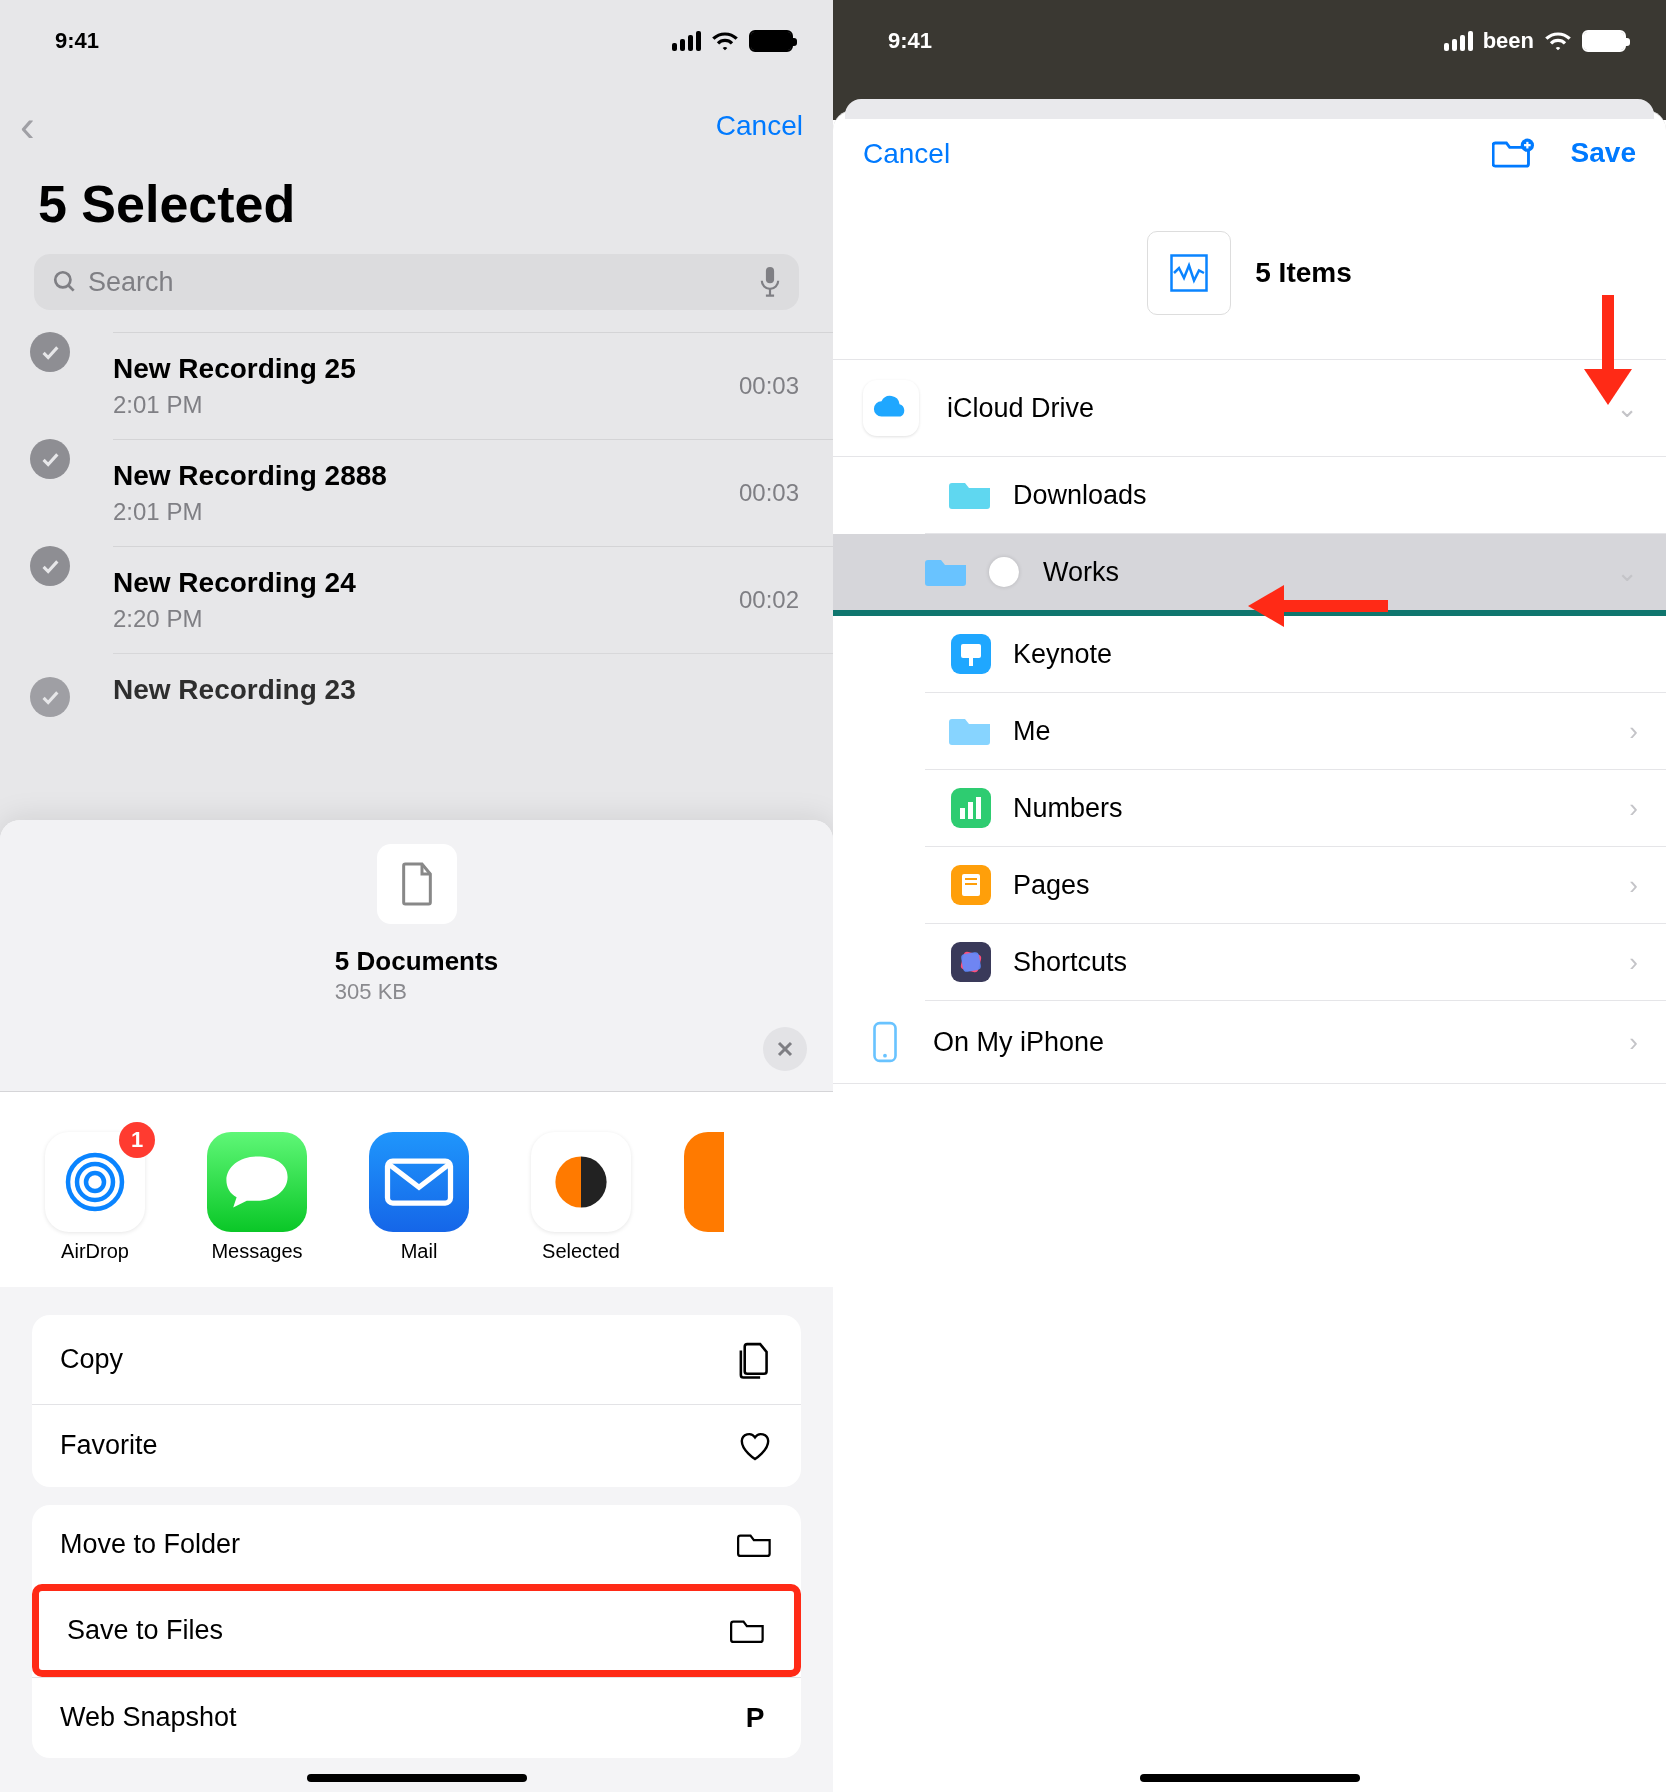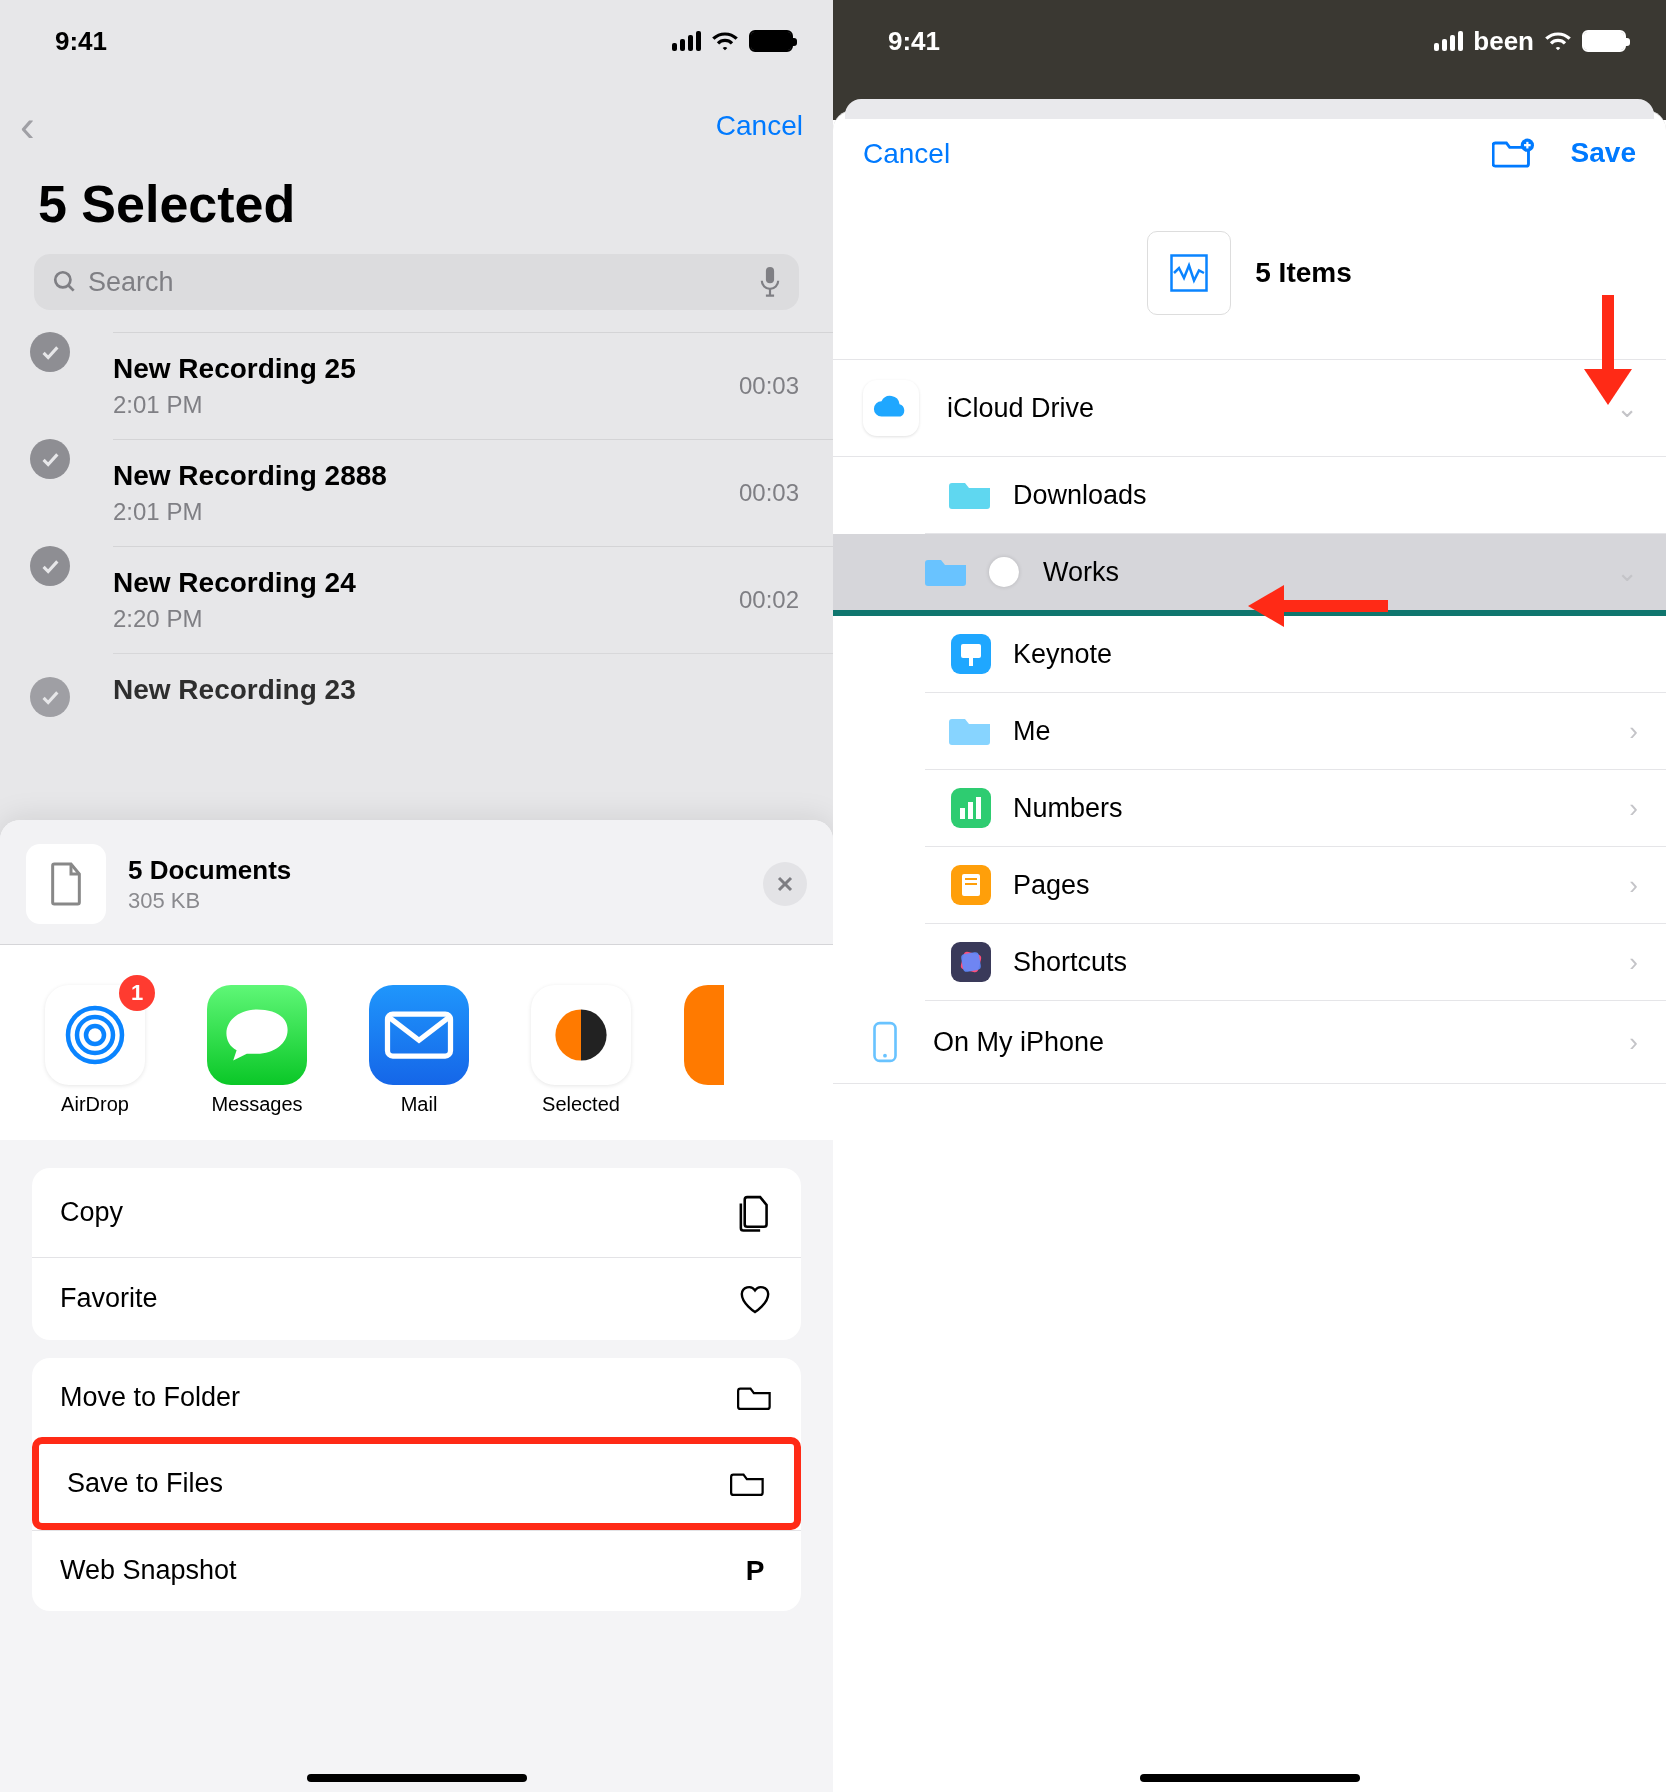--- a/index.html
+++ b/index.html
@@ -2,21 +2,21 @@
 <html><head>
 <meta charset="utf-8">
 <style>
   * { margin: 0; padding: 0; box-sizing: border-box; font-family: -apple-system, BlinkMacSystemFont, "Segoe UI", Helvetica, Arial, sans-serif; }
   body { background: #fff; width: 1666px; height: 1792px; display: flex; }
   .panel { width: 833px; height: 1792px; position: relative; overflow: hidden; }
   .left { background: #e7e7e9; }
   .right { background: #fff; }
 
   
-  .status-bar { display: flex; align-items: center; justify-content: space-between; height: 70px; padding: 12px 40px 0 55px; font-weight: 700; font-size: 26px; }
+  .status-bar { display: flex; align-items: center; justify-content: space-between; height: 70px; padding: 12px 40px 0 55px; font-weight: 700; font-size: 22px; }
   .status-right { display: flex; align-items: center; gap: 10px; }
   .signal { display: flex; align-items: flex-end; gap: 3px; }
   .signal span { width: 5px; background: #000; border-radius: 2px; }
   .signal span:nth-child(1){height:8px}.signal span:nth-child(2){height:12px}.signal span:nth-child(3){height:16px}.signal span:nth-child(4){height:20px}
   .wifi-svg { width: 28px; height: 22px; }
   .battery { width: 44px; height: 22px; border: 2.5px solid #000; border-radius: 6px; position: relative; }
   .battery::after { content:""; position:absolute; right:-6px; top:6px; width:4px; height:8px; background:#000; border-radius:0 3px 3px 0; }
   .battery-fill { background:#000; height:100%; border-radius:3px; }
   .nav-row { display:flex; align-items:center; justify-content:space-between; padding: 34px 30px 0 20px; }
   .back-chevron { font-size: 44px; color:#a0a0a5; font-weight:300; line-height:1; }
@@ -30,21 +30,21 @@
   .rec-row { position:relative; padding-left:5px; margin-left:0; }
   .rec-inner { margin-left:108px; border-top:1px solid #d4d4d6; display:flex; align-items:center; padding:20px 34px 20px 0; }
   .rec-row:first-of-type .rec-inner { border-top:1px solid #d4d4d6; }
   .rec-text { display:flex; flex-direction:column; gap:6px; }
   .rec-title { font-size:28px; font-weight:600; }
   .rec-sub { font-size:24px; color:#7f7f84; }
   .rec-dur { margin-left:auto; font-size:24px; color:#7f7f84; }
 
   
   .sheet { position:absolute; left:0; right:0; bottom:0; top:820px; background:#f4f4f6; border-radius:20px 20px 0 0; box-shadow: 0 -2px 30px rgba(0,0,0,0.1); overflow:hidden; }
-  .sheet-header { display:flex; align-items:center; padding:24px 26px 20px; gap:22px; background:#f2f2f4; }
+  .sheet-header { display:flex; align-items:center; padding:24px 26px 20px; gap:22px; background:#f2f2f4;flex-direction:column; }
   .doc-thumb { width:80px; height:80px; background:#fff; border-radius:14px; display:flex; align-items:center; justify-content:center; }
   .doc-thumb svg { width:40px; height:48px; stroke:#888; }
   .sheet-title { font-size:26px; font-weight:700; }
   .sheet-sub { font-size:22px; color:#8a8a8e; margin-top:2px; }
   .close-x { margin-left:auto; width:44px; height:44px; border-radius:50%; background:#e3e3e6; display:flex; align-items:center; justify-content:center; font-size:26px; color:#7e7e83; }
   .sheet-divider { height:1px; background:#d5d5d8; }
   .apps-row { display:flex; gap:44px; padding:40px 36px 24px; background:#fff; overflow:hidden; }
   .app { display:flex; flex-direction:column; align-items:center; gap:8px; width:118px; }
   .app-icon { width:100px; height:100px; border-radius:24px; position:relative; display:flex; align-items:center; justify-content:center; }
   .app-label { font-size:20px; color:#000; text-align:center; }

